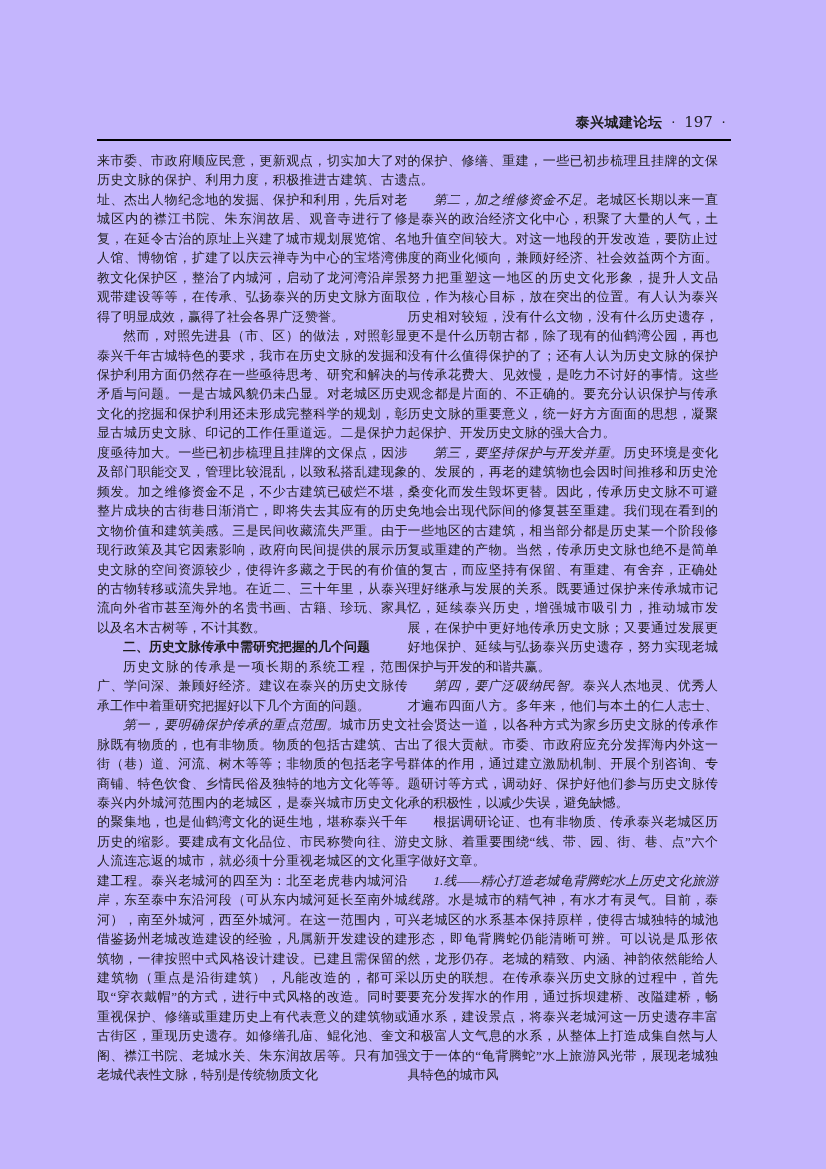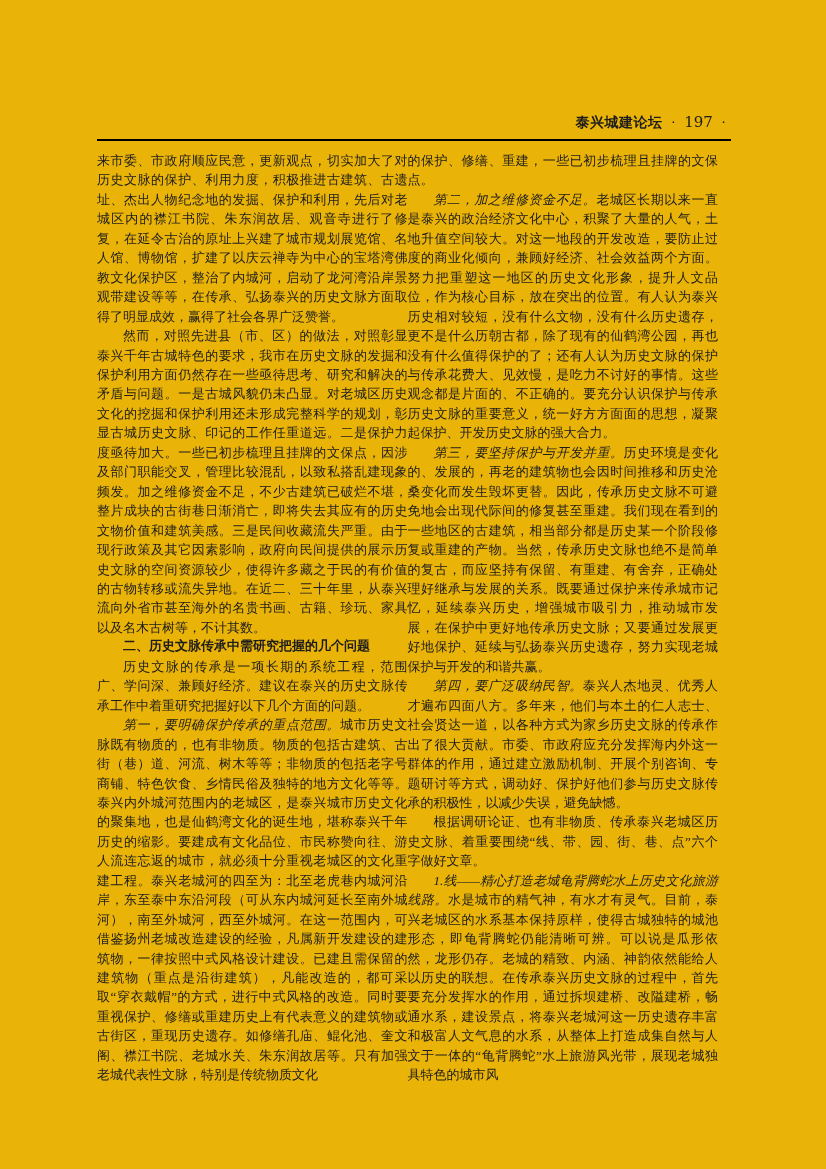--- a/index.html
+++ b/index.html
@@ -4,21 +4,21 @@
 <style>
   html, body { margin: 0; padding: 0; }
   body {
     width: 826px; height: 1169px;
     background: #ffffff;
     font-family: "Liberation Serif", "DejaVu Serif", serif;
   }
   .page {
     position: relative;
     width: 826px; height: 1169px;
-    background: #eab308;
+    background: #c4b5fd;
     color: #1c1c1c;
     overflow: hidden;
   }
   .content {
     position: absolute;
     left: 97px; top: 112px;
     width: 634px;
   }
   .header {
     text-align: right;
@@ -48,21 +48,21 @@
     width: 310.5px;
     text-align: justify;
     font-size: 13px;
     line-height: 19.45px;
   }
   .col p { margin: 0; padding: 0; }
   p.indent { text-indent: 2em; }
   p.heading {
     text-indent: 2em;
     font-weight: 700;
-    font-family: Liberation Mono, monospace;
+    font-family: Liberation Serif, serif;
   }
   .lead { font-style: italic; }
 </style>
 </head>
 <body>
 
 <div class="page">
   <div class="content">
 
     <div class="header">

